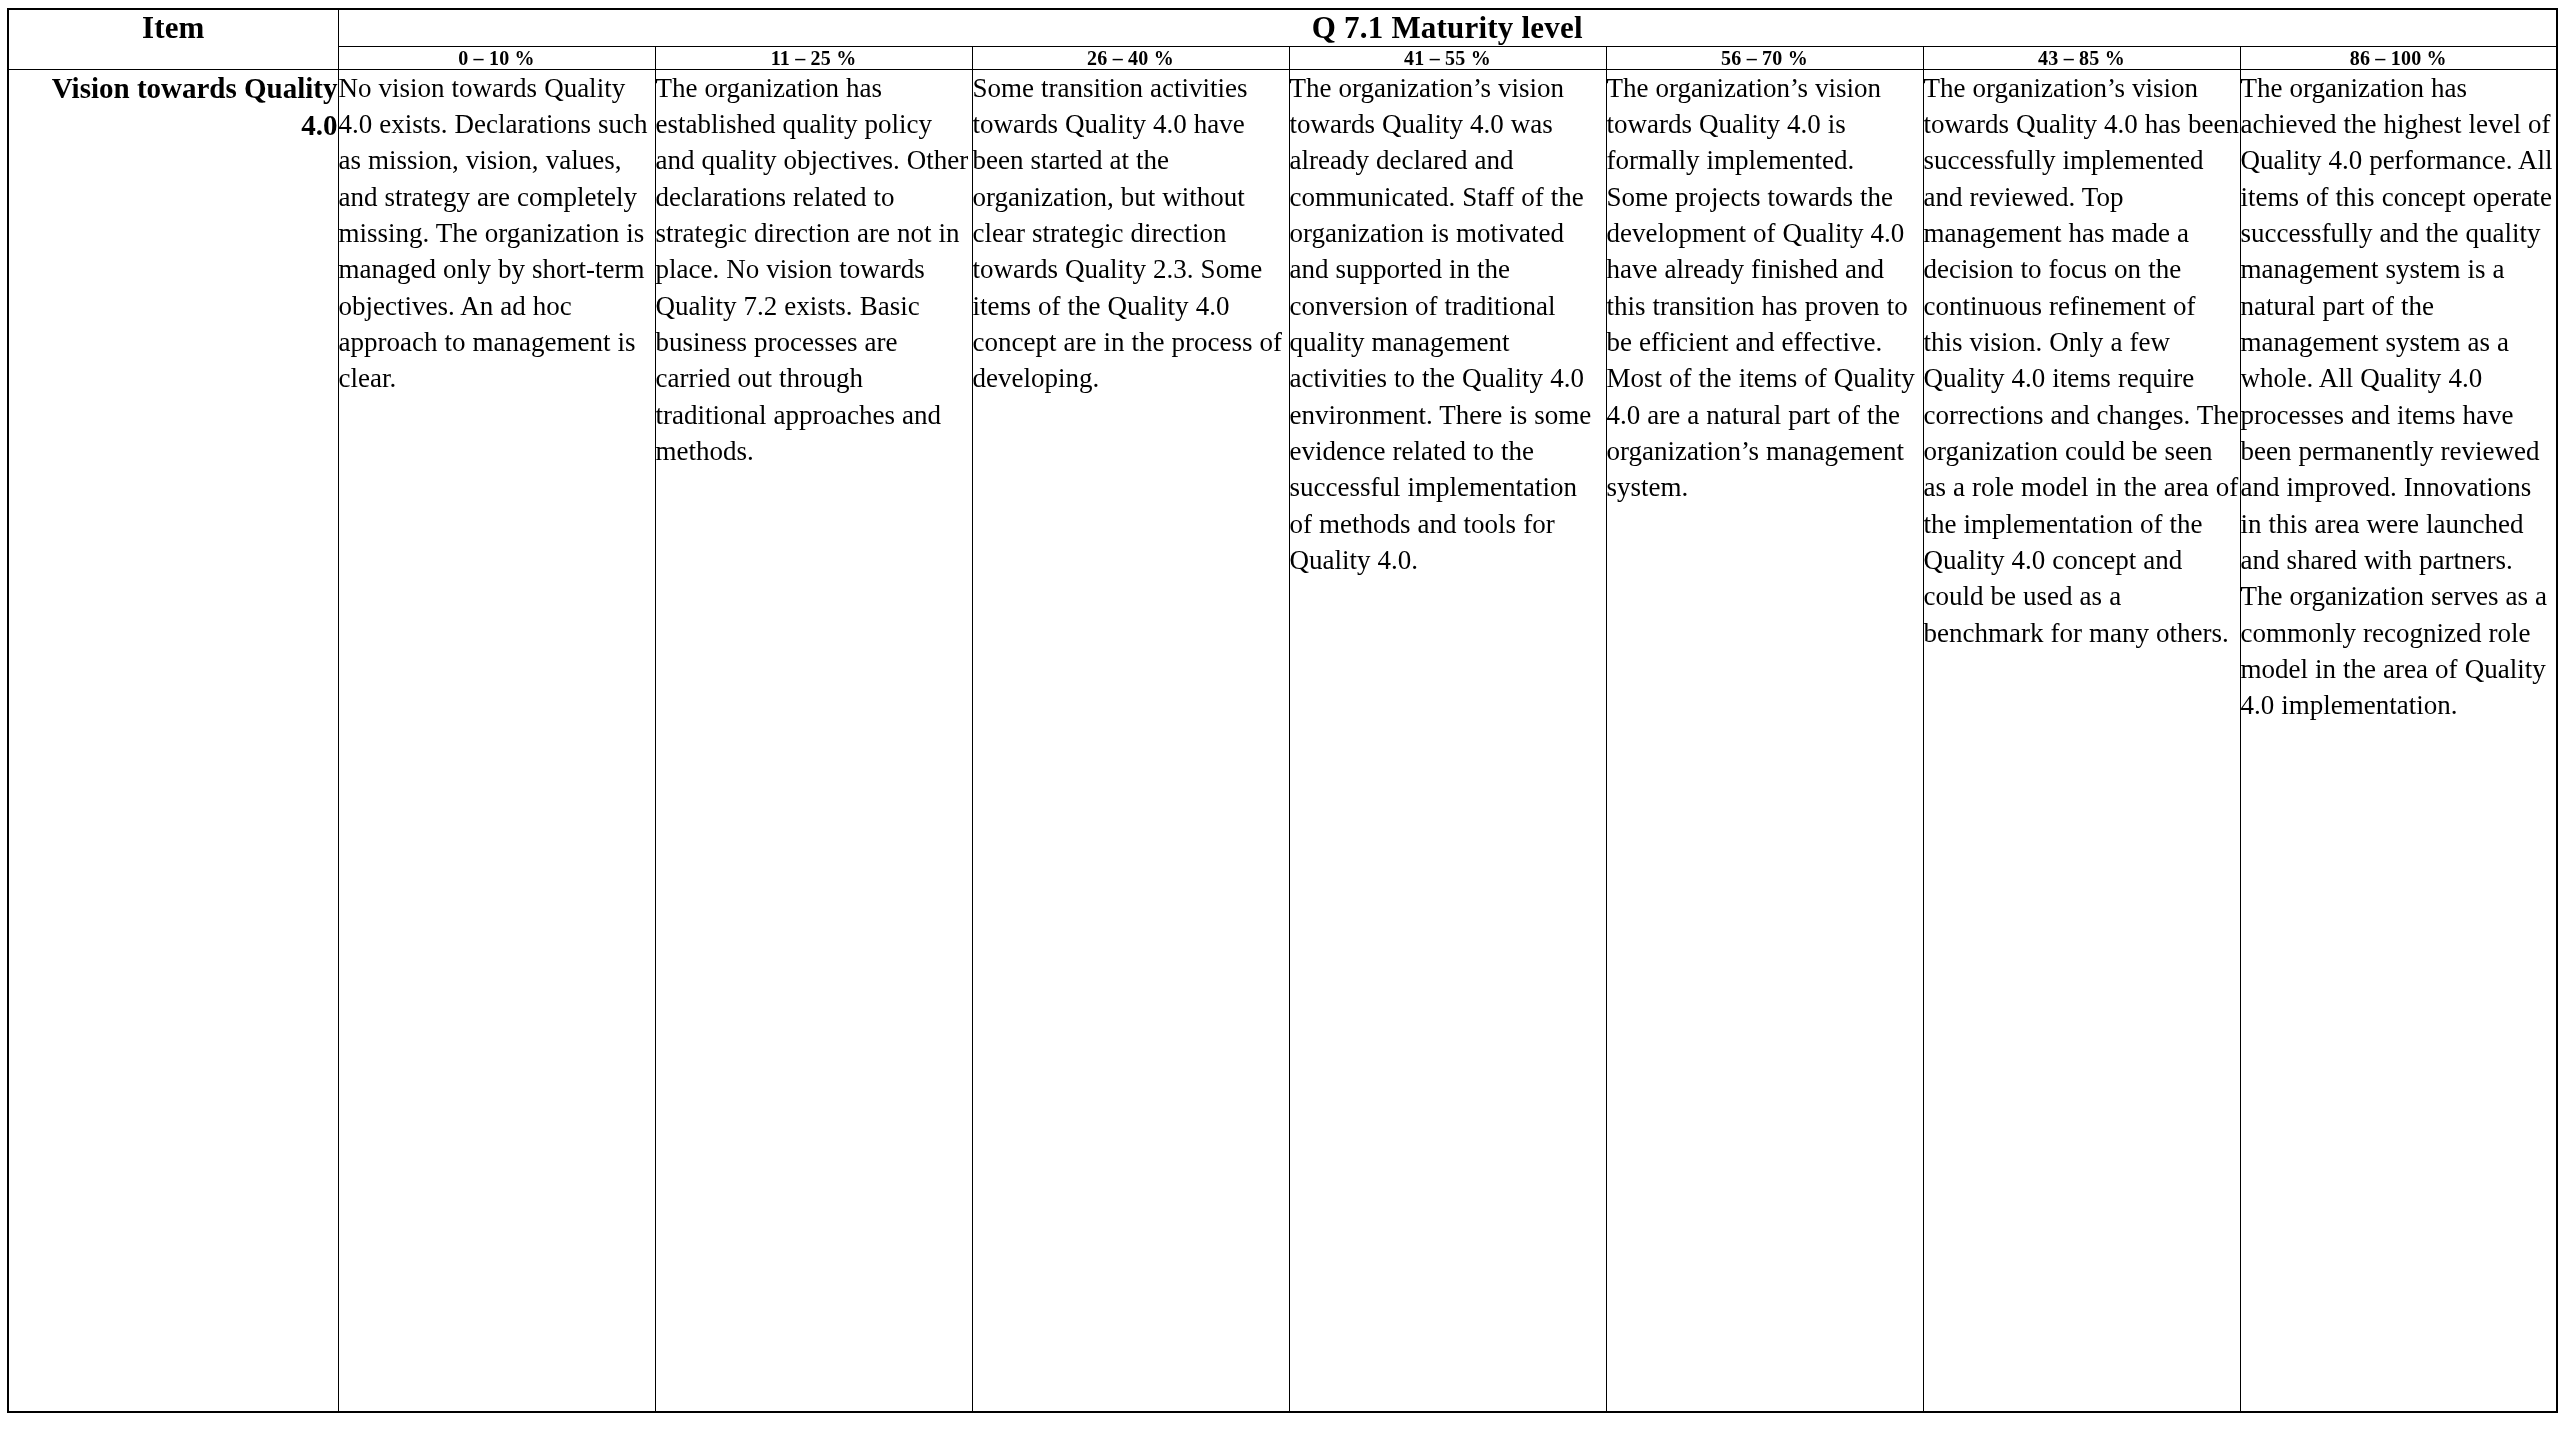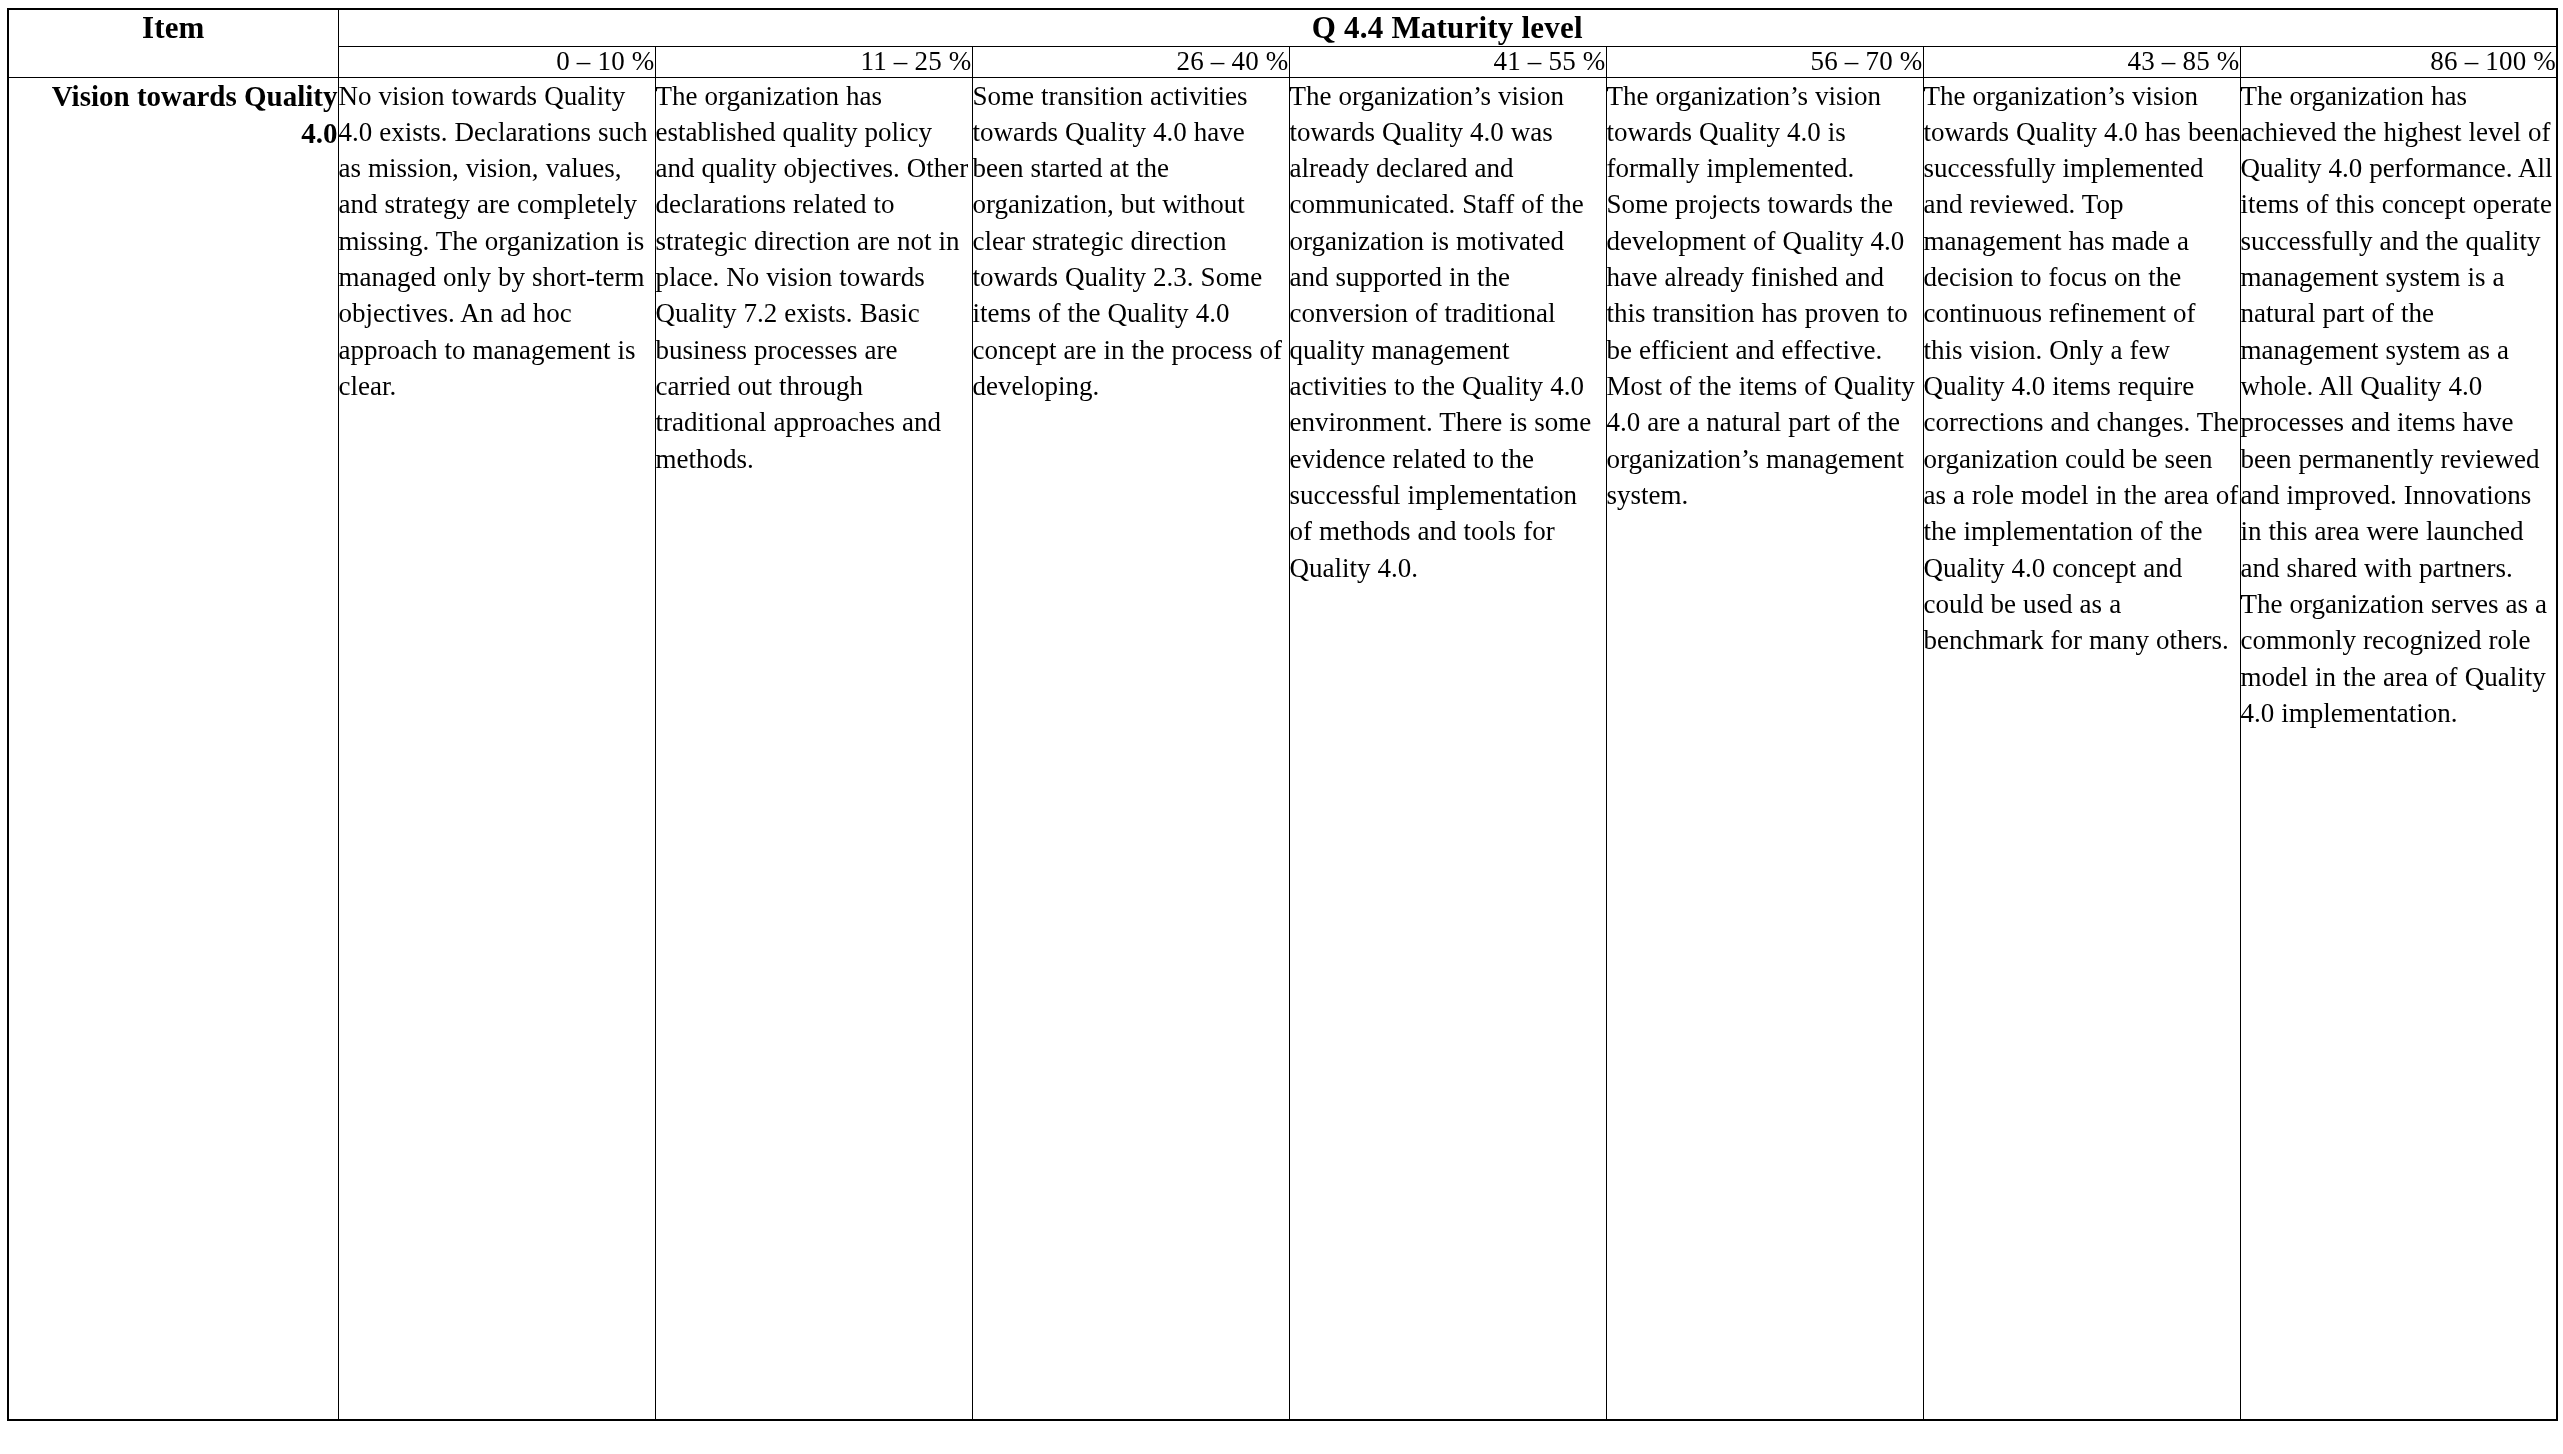--- a/index.html
+++ b/index.html
@@ -50,26 +50,26 @@
   .hdr-main {
     text-align: center;
     vertical-align: middle;
     font-weight: bold;
     font-size: 31px;
     line-height: 1.15;
     padding: 8.2px 4.7px 7px 4.7px;
     letter-spacing: 0.2px;
   }
   .hdr-range {
-    text-align: right;
+    text-align: center;
     vertical-align: middle;
-    font-size: 27px;
+    font-size: 20px;
     line-height: 1.1;
     padding: 5.9px 2.3px 7px 2.3px;
-    font-weight: normal;
+    font-weight: bold;
     letter-spacing: 0.2px;
   }
   .row-label {
     text-align: right;
     vertical-align: top;
     font-weight: bold;
     font-size: 29px;
     line-height: 1.28;
     padding: 10.5px 13px 0 13px;
   }
@@ -94,21 +94,21 @@
         <col class="c-level">
         <col class="c-level">
       <col class="c-level">
         <col class="c-level">
         <col class="c-level">
         <col class="c-level">
     </colgroup>
     <thead>
       <tr>
         <th class="hdr-item" rowspan="2">Item</th>
-        <th class="hdr-main" colspan="7">Q 4.4 Maturity level</th>
+        <th class="hdr-main" colspan="7">Q 7.1 Maturity level</th>
       </tr>
       <tr>
         <th class="hdr-range">0 – 10 %</th>
         <th class="hdr-range">11 – 25 %</th>
         <th class="hdr-range">26 – 40 %</th>
         <th class="hdr-range">41 – 55 %</th>
         <th class="hdr-range">56 – 70 %</th>
         <th class="hdr-range">43 – 85 %</th>
         <th class="hdr-range">86 – 100 %</th>
       </tr>

